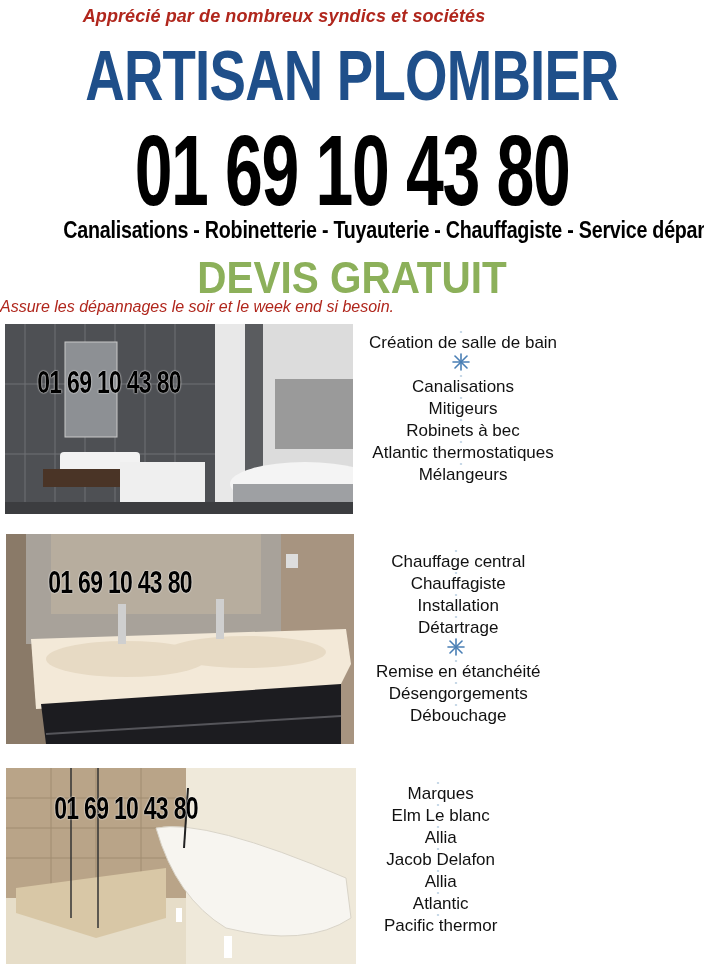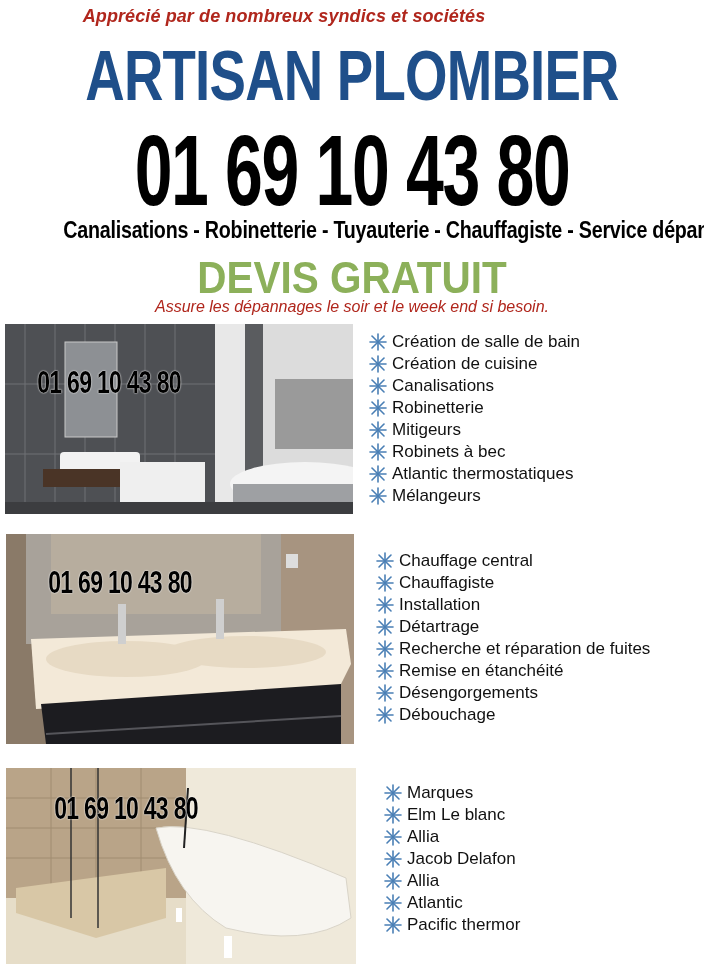--- a/index.html
+++ b/index.html
@@ -3,28 +3,28 @@
 <meta charset="utf-8">
 <style>
   html, body { margin:0; padding:0; background:#ffffff; }
   body { width:704px; height:979px; position:relative; overflow:hidden; font-family:"Liberation Sans", sans-serif; }
   .abs { position:absolute; }
   .tagline { left:0; width:568px; top:6px; text-align:center; color:#b0261c; font-style:italic; font-weight:bold; font-size:18px; letter-spacing:0.1px; }
   .title { left:0; width:704px; top:36px; text-align:center; color:#1f4f8a; font-weight:bold; font-size:70px; line-height:80px; transform:scaleX(0.78); transform-origin:center; letter-spacing:-1px; }
   .phone { left:0; width:704px; top:120px; text-align:center; color:#000; font-weight:bold; font-size:100px; line-height:100px; transform:scaleX(0.68); transform-origin:center; letter-spacing:-2px; }
   .services { left:0; width:704px; top:216px; text-align:center; color:#000; font-weight:bold; font-size:24px; transform:scaleX(0.82); transform-origin:center; white-space:nowrap; letter-spacing:-0.3px; }
   .devis { left:0; width:704px; top:254px; text-align:center; color:#8cb05a; font-weight:bold; font-size:44px; line-height:48px; transform:scaleX(0.92); transform-origin:center; }
-  .assure { left:0; width:704px; top:298px; text-align:center; color:#b0261c; font-style:italic; font-size:16px; }
+  .assure { left:0; width:704px; top:298px; text-align:left; color:#b0261c; font-style:italic; font-size:16px; }
 
   .photo { overflow:hidden; }
   .photo svg { display:block; }
   .overlay-phone { position:absolute; left:0; width:100%; text-align:center; color:#000; font-weight:bold; font-size:32px; transform:scaleX(0.72); transform-origin:center; letter-spacing:-1px; text-shadow:0 0 2px #fff, 0 0 1px #fff; }
 
   .list { list-style:none; margin:0; padding:0; }
-  .list li { display:flex; align-items:center; height:22px; font-size:17px; color:#111; white-space:nowrap; }
+  .list li { display:flex; align-items:center; height:22px; font-size:17px; color:#111; white-space:nowrap;flex-direction:column; }
   .star { display:inline-block; width:18px; height:18px; margin-right:5px; }
 </style>
 </head>
 <body>
 
 <div class="abs tagline">Apprécié par de nombreux syndics et sociétés</div>
 <div class="abs title">ARTISAN PLOMBIER</div>
 <div class="abs phone">01 69 10 43 80</div>
 <div class="abs services">Canalisations - Robinetterie - Tuyauterie - Chauffagiste - Service dépannage</div>
 <div class="abs devis">DEVIS GRATUIT</div>
@@ -72,43 +72,31 @@
     </li>
   <li>
       <svg class="star" viewBox="0 0 18 18">
         <g stroke="#4a7fb5" stroke-width="1.6" stroke-linecap="round">
           <line x1="9" y1="1" x2="9" y2="17"></line>
           <line x1="1" y1="9" x2="17" y2="9"></line>
           <line x1="3" y1="3" x2="15" y2="15"></line>
           <line x1="15" y1="3" x2="3" y2="15"></line>
         </g>
       </svg>
-      <span>Création de cuisine</span>
     </li>
   <li>
       <svg class="star" viewBox="0 0 18 18">
         <g stroke="#4a7fb5" stroke-width="1.6" stroke-linecap="round">
           <line x1="9" y1="1" x2="9" y2="17"></line>
           <line x1="1" y1="9" x2="17" y2="9"></line>
           <line x1="3" y1="3" x2="15" y2="15"></line>
           <line x1="15" y1="3" x2="3" y2="15"></line>
         </g>
       </svg>
       <span>Canalisations</span>
-    </li>
-  <li>
-      <svg class="star" viewBox="0 0 18 18">
-        <g stroke="#4a7fb5" stroke-width="1.6" stroke-linecap="round">
-          <line x1="9" y1="1" x2="9" y2="17"></line>
-          <line x1="1" y1="9" x2="17" y2="9"></line>
-          <line x1="3" y1="3" x2="15" y2="15"></line>
-          <line x1="15" y1="3" x2="3" y2="15"></line>
-        </g>
-      </svg>
-      <span>Robinetterie</span>
     </li>
   <li>
       <svg class="star" viewBox="0 0 18 18">
         <g stroke="#4a7fb5" stroke-width="1.6" stroke-linecap="round">
           <line x1="9" y1="1" x2="9" y2="17"></line>
           <line x1="1" y1="9" x2="17" y2="9"></line>
           <line x1="3" y1="3" x2="15" y2="15"></line>
           <line x1="15" y1="3" x2="3" y2="15"></line>
         </g>
       </svg>
@@ -214,21 +202,20 @@
     </li>
   <li>
       <svg class="star" viewBox="0 0 18 18">
         <g stroke="#4a7fb5" stroke-width="1.6" stroke-linecap="round">
           <line x1="9" y1="1" x2="9" y2="17"></line>
           <line x1="1" y1="9" x2="17" y2="9"></line>
           <line x1="3" y1="3" x2="15" y2="15"></line>
           <line x1="15" y1="3" x2="3" y2="15"></line>
         </g>
       </svg>
-      <span>Recherche et réparation de fuites</span>
     </li>
   <li>
       <svg class="star" viewBox="0 0 18 18">
         <g stroke="#4a7fb5" stroke-width="1.6" stroke-linecap="round">
           <line x1="9" y1="1" x2="9" y2="17"></line>
           <line x1="1" y1="9" x2="17" y2="9"></line>
           <line x1="3" y1="3" x2="15" y2="15"></line>
           <line x1="15" y1="3" x2="3" y2="15"></line>
         </g>
       </svg>

